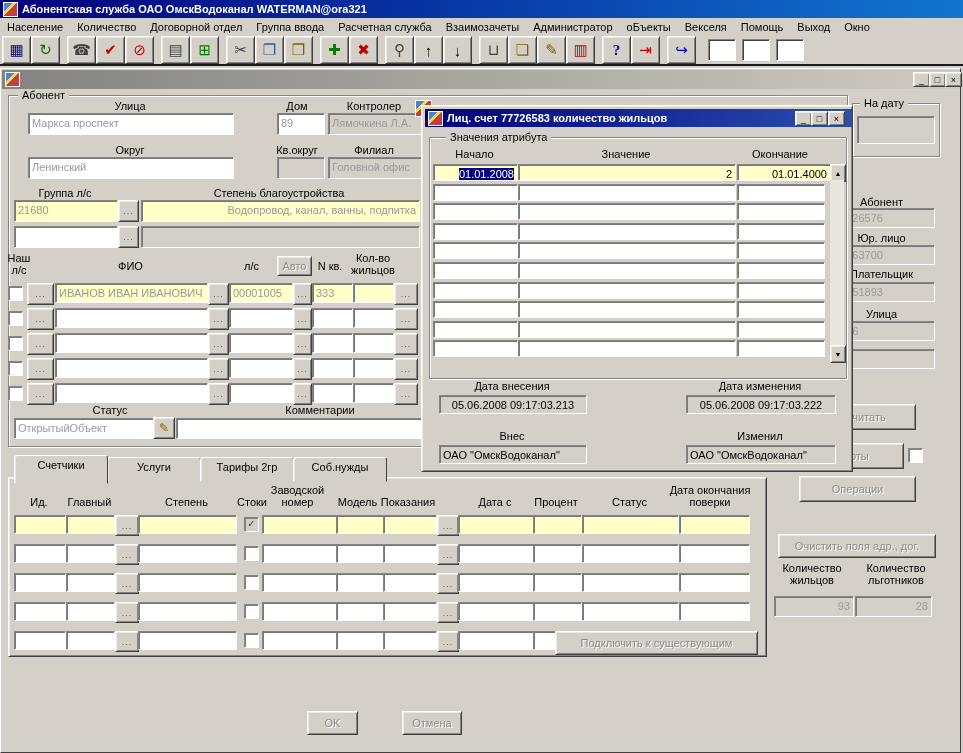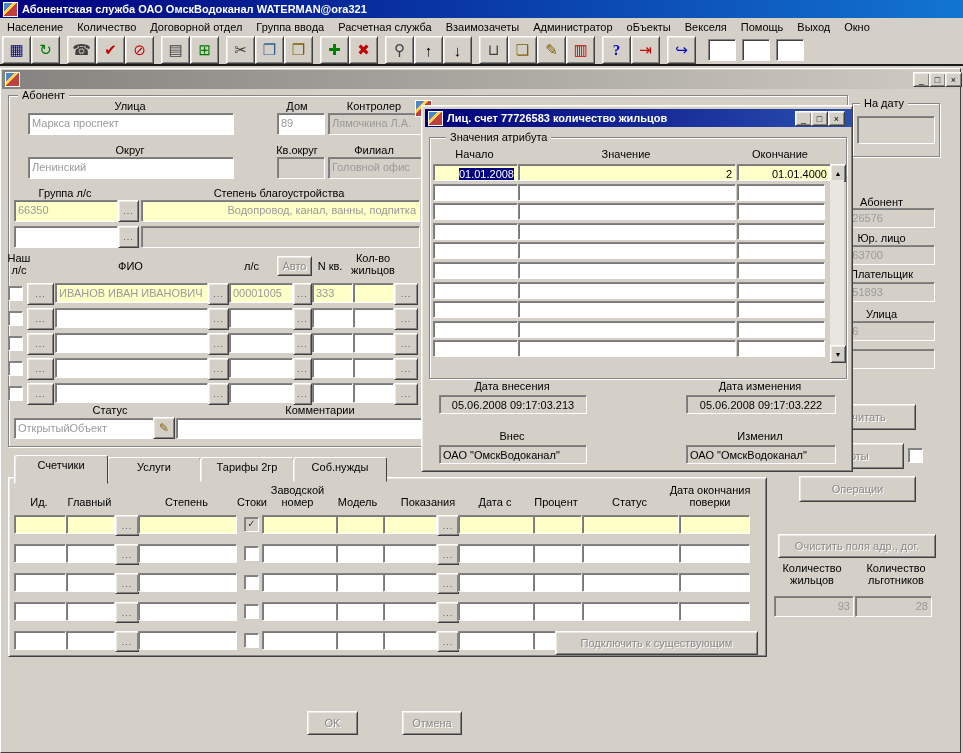--- a/index.html
+++ b/index.html
@@ -126,21 +126,21 @@
   <div class="abs fld grayfld" style="left:328px;top:113px;width:86px;height:16px;">Лямочкина Л.А.</div>
 
   <div class="abs lbl" style="left:30px;top:144px;width:200px;">Округ</div>
   <div class="abs fld" style="left:28px;top:157px;width:198px;height:16px;">Ленинский</div>
   <div class="abs lbl" style="left:268px;top:144px;width:58px;">Кв.округ</div>
   <div class="abs fld grayfld" style="left:277px;top:157px;width:40px;height:16px;"></div>
   <div class="abs lbl" style="left:328px;top:144px;width:92px;">Филиал</div>
   <div class="abs fld grayfld" style="left:328px;top:157px;width:86px;height:16px;">Головной офис</div>
 
   <div class="abs lbl" style="left:14px;top:187px;width:102px;">Группа л/с</div>
-  <div class="abs fld yellow" style="left:14px;top:200px;width:96px;height:16px;">66350</div>
+  <div class="abs fld yellow" style="left:14px;top:200px;width:96px;height:16px;">21680</div>
   <div class="abs btn dots" style="left:118px;top:200px;width:19px;height:20px;">...</div>
   <div class="abs lbl" style="left:140px;top:187px;width:278px;">Степень благоустройства</div>
   <div class="abs fld yellow" style="left:141px;top:200px;width:271px;height:16px;text-align:right;">Водопровод, канал, ванны, подпитка</div>
   <div class="abs fld" style="left:14px;top:226px;width:96px;height:16px;"></div>
   <div class="abs btn dots" style="left:118px;top:226px;width:19px;height:20px;">...</div>
   <div class="abs fld grayfld" style="left:141px;top:226px;width:271px;height:16px;"></div>
 
   <div class="abs lbl pre" style="left:2px;top:252px;width:34px;">Наш
 л/с</div>
   <div class="abs lbl" style="left:55px;top:260px;width:151px;">ФИО</div>
@@ -208,21 +208,21 @@
   <div id="tabs"></div>
   <div class="abs" style="left:8px;top:477px;width:757px;height:178px;background:#d4d0c8;border:1px solid;border-color:#ffffff #404040 #404040 #ffffff;box-shadow:inset 1px 1px 0 #ece9e2, inset -1px -1px 0 #848484;"></div>
 
   <div class="abs lbl" style="left:14px;top:496px;width:50px;">Ид.</div>
   <div class="abs lbl" style="left:66px;top:496px;width:47px;">Главный</div>
   <div class="abs lbl" style="left:138px;top:496px;width:97px;">Степень</div>
   <div class="abs lbl" style="left:233px;top:496px;width:38px;">Стоки</div>
   <div class="abs lbl pre" style="left:255px;top:484px;width:85px;">Заводской
 номер</div>
   <div class="abs lbl" style="left:330px;top:496px;width:55px;">Модель</div>
-  <div class="abs lbl" style="left:398px;top:496px;width:60px;">Показания</div>
+  <div class="abs lbl" style="left:378px;top:496px;width:60px;">Показания</div>
   <div class="abs lbl" style="left:458px;top:496px;width:74px;">Дата с</div>
   <div class="abs lbl" style="left:530px;top:496px;width:52px;">Процент</div>
   <div class="abs lbl" style="left:582px;top:496px;width:95px;">Статус</div>
   <div class="abs lbl pre" style="left:655px;top:484px;width:110px;">Дата окончания
 поверки</div>
   <div id="counter-rows">
       <div class="abs fld yellow" style="left: 14px; top: 515px; width: 44px; height: 13px;"></div>
       <div class="abs fld yellow" style="left: 66px; top: 515px; width: 41px; height: 13px;"></div>
       <div class="abs btn dots" style="left: 115px; top: 515px; width: 22px; height: 19px;">...</div>
       <div class="abs fld yellow" style="left: 138px; top: 515px; width: 91px; height: 13px;"></div>

